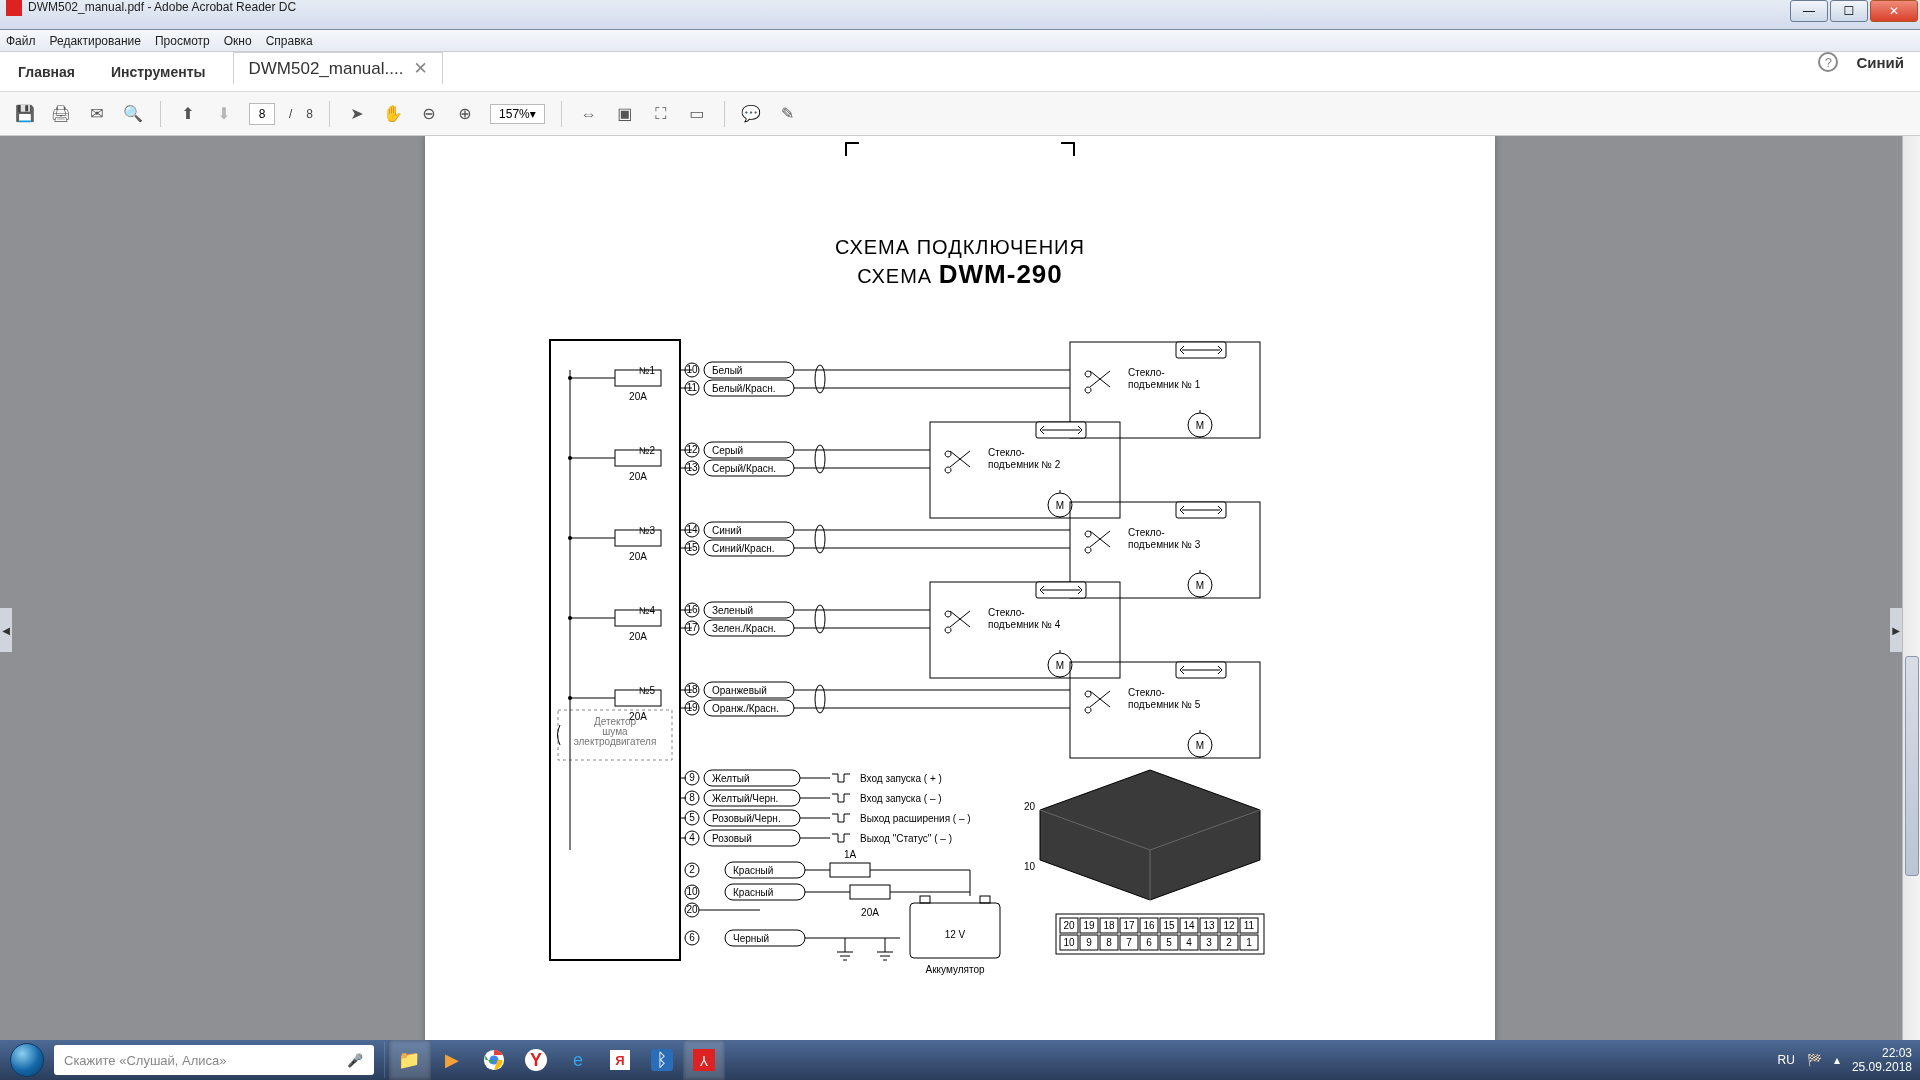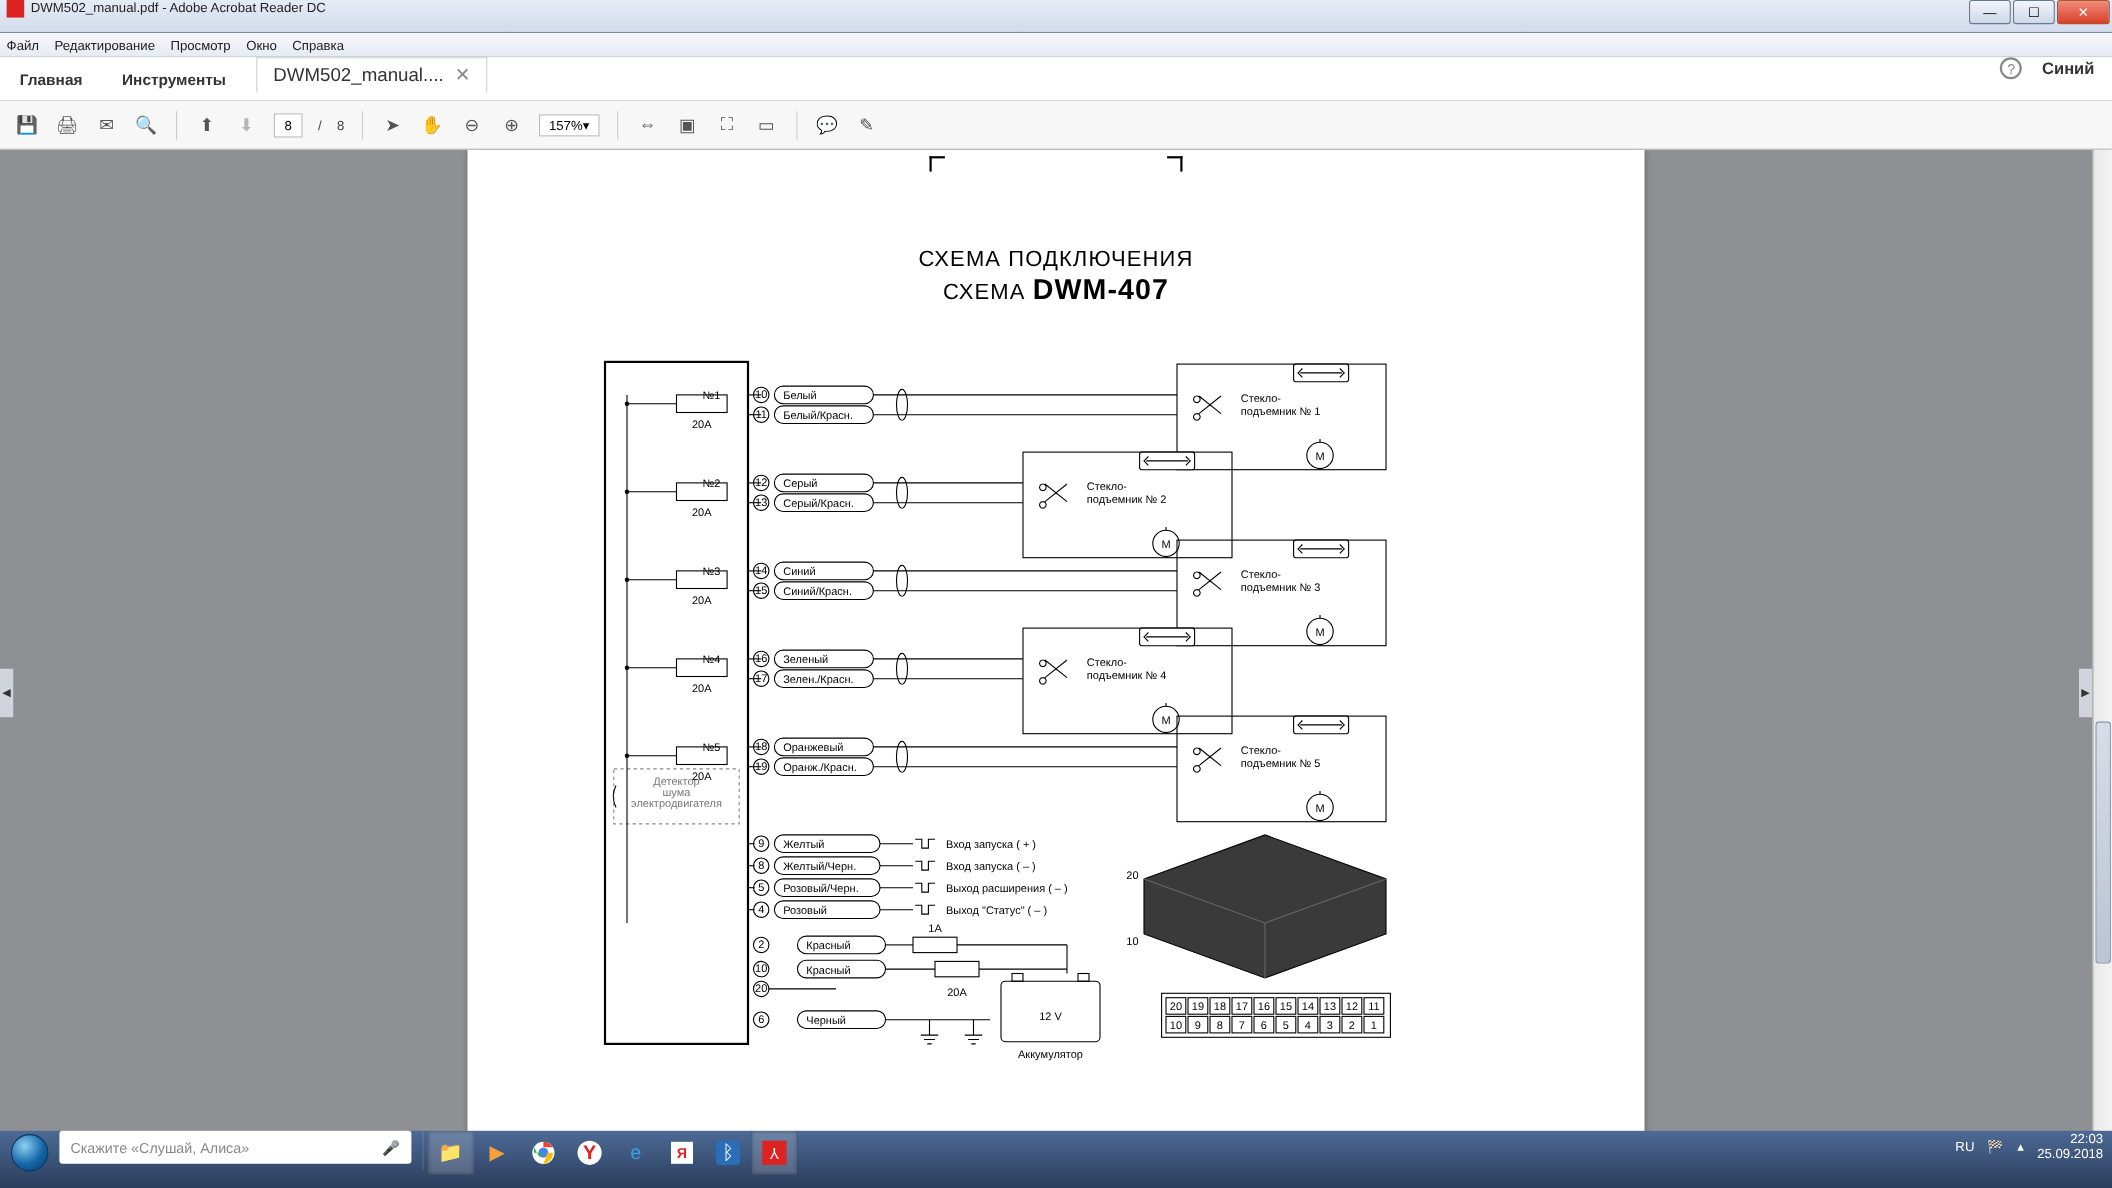--- a/index.html
+++ b/index.html
@@ -26,21 +26,21 @@
 .toolbar{height:44px;background:#f7f7f7;border-bottom:1px solid #ccc;display:flex;align-items:center;padding:0 14px;gap:14px}
 .tb-ic{width:22px;height:22px;display:flex;align-items:center;justify-content:center;color:#555;font-size:16px}
 .tb-sep{width:1px;height:26px;background:#ccc;margin:0 2px}
 .page-in{width:26px;height:22px;border:1px solid #bbb;text-align:center;font-size:12px;background:#fff}
 .pg-total{font-size:12px;color:#444}
 .zoom-box{display:flex;align-items:center;border:1px solid #bbb;padding:2px 8px;font-size:12px;background:#fff;gap:0}
 .hand{color:#2a7ab8}
 
 .docwrap{height:944px;background:#8f9094;position:relative;display:flex;justify-content:center;overflow:hidden}
 .page-shadow{position:absolute;top:0;width:1070px;height:100%;background:#fff;box-shadow:0 0 6px rgba(0,0,0,.3)}
-.page-inner{position:absolute;top:69px;width:960px;height:740px;background:#fff;border-radius:12px;left:50%;transform:translateX(-50%);padding:20px}
+.page-inner{position:absolute;top:80px;width:960px;height:740px;background:#fff;border-radius:12px;left:50%;transform:translateX(-50%);padding:20px}
 .scroll-right{position:absolute;right:0;top:0;width:18px;height:100%;background:linear-gradient(90deg,#e8e8e8,#f4f4f4);border-left:1px solid #bbb}
 .scroll-thumb{width:14px;height:220px;background:linear-gradient(#d8dde6,#bac4d4);border:1px solid #8a96aa;margin:520px auto 0;border-radius:3px}
 .crop{position:absolute;width:14px;height:14px}
 .crop.tl{top:6px;left:420px;border-left:2px solid #000;border-top:2px solid #000}
 .crop.tr{top:6px;right:420px;border-right:2px solid #000;border-top:2px solid #000}
 .crop.bl{bottom:6px;left:420px;border-left:2px solid #000;border-bottom:2px solid #000}
 .crop.br{bottom:6px;right:420px;border-right:2px solid #000;border-bottom:2px solid #000}
 .leftchev,.rightchev{position:absolute;top:50%;width:12px;height:44px;background:#d0d5dd;display:flex;align-items:center;justify-content:center;font-size:10px;color:#333}
 .leftchev{left:0}
 .rightchev{right:18px}
@@ -48,21 +48,21 @@
 .diagram{width:100%;height:100%}
 .diag-title{text-align:center;font-family:Arial;letter-spacing:1px}
 .diag-title .t1{font-size:20px;font-weight:400}
 .diag-title .t2{font-size:26px;font-weight:700}
 svg text{font-family:Arial;font-size:10px}
 .pill{fill:#fff;stroke:#000;stroke-width:1}
 .wire{stroke:#000;stroke-width:1;fill:none}
 .thick{stroke-width:2}
 .pinC{fill:#fff;stroke:#000}
 
-.taskbar{position:absolute;bottom:0;left:0;right:0;height:52px;background:linear-gradient(#4d6a95,#2a3d5c);display:flex;align-items:flex-start}
+.taskbar{position:absolute;bottom:0;left:0;right:0;height:40px;background:linear-gradient(#4d6a95,#2a3d5c);display:flex;align-items:center}
 .start{width:54px;height:40px;display:flex;align-items:center;justify-content:center}
 .orb{width:34px;height:34px;border-radius:50%;background:radial-gradient(circle at 35% 30%,#8dd0f0,#1467a8 55%,#0a3a66);border:1px solid #0a3a66}
 .search{width:320px;height:30px;background:#fff;border-radius:3px;display:flex;align-items:center;padding:0 10px;font-size:13px;color:#888;margin-right:6px}
 .search .mic{margin-left:auto;color:#666}
 .tb-divider{width:1px;height:36px;background:rgba(255,255,255,.15);margin:0 4px}
 .task-ic{width:42px;height:40px;display:flex;align-items:center;justify-content:center;color:#fff;font-size:18px}
 .task-ic.active{background:rgba(255,255,255,.18);box-shadow:inset 0 0 4px rgba(0,0,0,.4)}
 .tray{margin-left:auto;display:flex;align-items:center;color:#fff;font-size:12px;padding-right:8px;gap:12px}
 .tray .clock{text-align:right;line-height:1.2}
 </style>
@@ -133,21 +133,21 @@
 <div class="docwrap">
   <div class="leftchev">◀</div>
   <div class="page-shadow">
     <div class="crop tl"></div>
     <div class="crop tr"></div>
     <div class="crop bl"></div>
     <div class="crop br"></div>
     <div class="page-inner">
       <div class="diag-title">
         <div class="t1">СХЕМА ПОДКЛЮЧЕНИЯ</div>
-        <div><span class="t1">СХЕМА </span><span class="t2">DWM-407</span></div>
+        <div><span class="t1">СХЕМА </span><span class="t2">DWM-290</span></div>
       </div>
       <svg class="diagram" viewBox="0 0 920 660">
 
         <rect x="50" y="30" width="130" height="620" class="wire thick"></rect>
 
         <rect x="58" y="400" width="114" height="50" fill="none" stroke="#888" stroke-dasharray="3 3"></rect>
         <text x="115" y="415" text-anchor="middle" fill="#777" font-size="8">Детектор</text>
         <text x="115" y="425" text-anchor="middle" fill="#777" font-size="8">шума</text>
         <text x="115" y="435" text-anchor="middle" fill="#777" font-size="8">электродвигателя</text>
         <path d="M60 415 Q55 425 60 435" class="wire" stroke="#888"></path>

